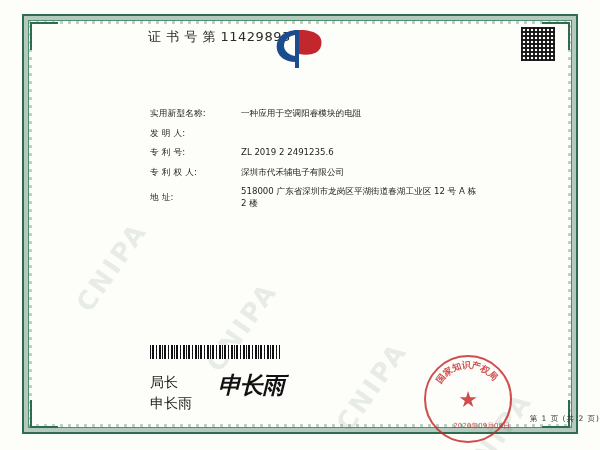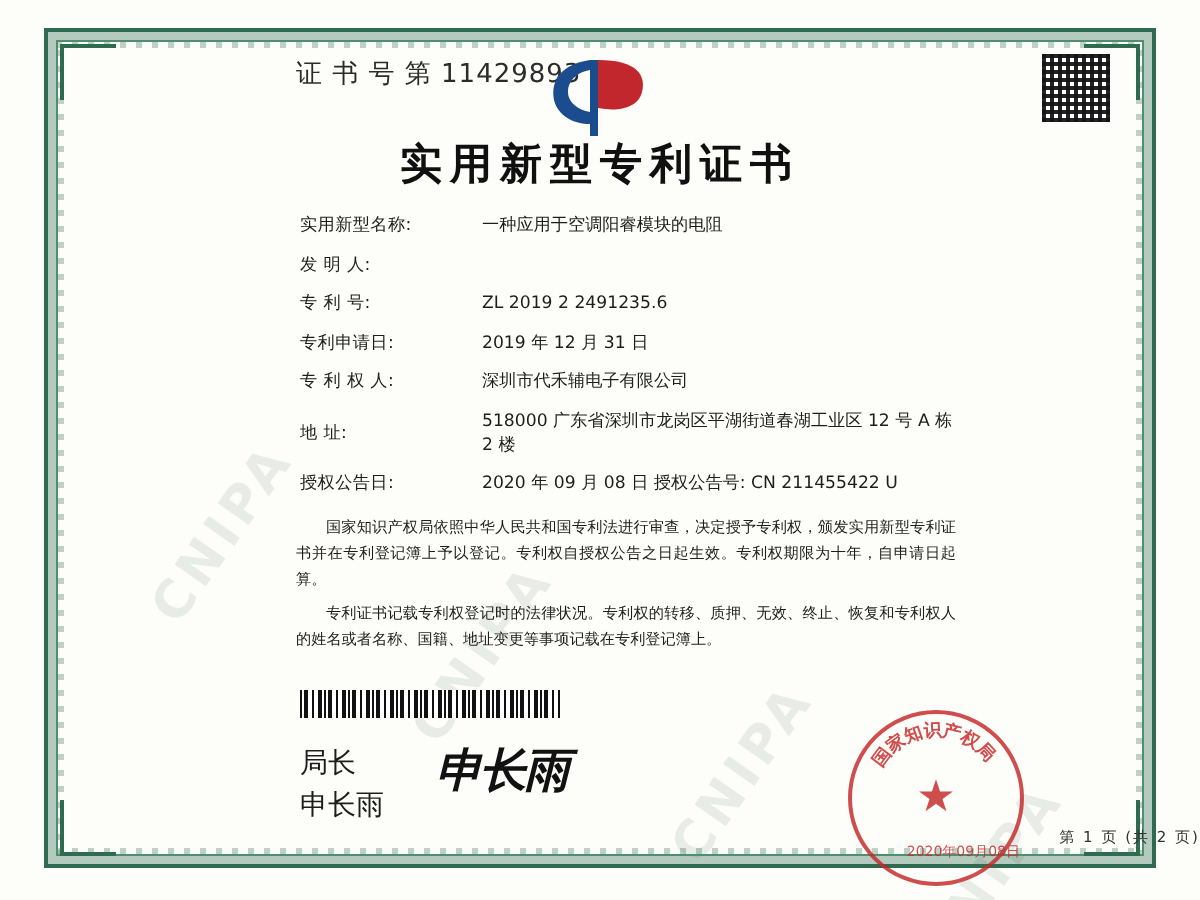--- a/index.html
+++ b/index.html
@@ -151,56 +151,43 @@
   <div class="qr"></div>
 
   <div class="logo">
     <svg width="70" height="46" viewBox="0 0 70 46">
       <path d="M30 4 L34 4 L34 42 L30 42 Z" fill="#1b4d8e"></path>
       <path d="M34 4 C54 4, 58 12, 56 20 C54 28, 44 30, 34 28 Z" fill="#c1272d"></path>
       <path d="M30 4 C16 6, 10 14, 12 24 C14 32, 22 36, 30 36 L30 30 C24 29, 19 25, 19 20 C19 14, 24 10, 30 9 Z" fill="#1b4d8e"></path>
     </svg>
   </div>
 
-  <div class="title">实用新型专利证书</div>
 
   <div class="fields">
     <div class="field">
       <div class="lbl">实用新型名称:</div>
       <div class="val">一种应用于空调阳睿模块的电阻</div>
     </div>
     <div class="field">
       <div class="lbl">发 明 人:</div>
     </div>
     <div class="field">
       <div class="lbl">专 利 号:</div>
       <div class="val">ZL 2019 2 2491235.6</div>
     </div>
     <div class="field">
-      <div class="lbl">专利申请日:</div>
-      <div class="val">2019 年 12 月 31 日</div>
-    </div>
-    <div class="field">
       <div class="lbl">专 利 权 人:</div>
       <div class="val">深圳市代禾辅电子有限公司</div>
     </div>
     <div class="field">
       <div class="lbl">地      址:</div>
       <div class="val">518000 广东省深圳市龙岗区平湖街道春湖工业区 12 号 A 栋 2 楼</div>
     </div>
-    <div class="field">
-      <div class="lbl">授权公告日:</div>
-      <div class="val">2020 年 09 月 08 日      授权公告号: CN 211455422 U</div>
-    </div>
-  </div>
-
-  <div class="body-text">
-    <p>国家知识产权局依照中华人民共和国专利法进行审查，决定授予专利权，颁发实用新型专利证书并在专利登记簿上予以登记。专利权自授权公告之日起生效。专利权期限为十年，自申请日起算。</p>
-    <p>专利证书记载专利权登记时的法律状况。专利权的转移、质押、无效、终止、恢复和专利权人的姓名或者名称、国籍、地址变更等事项记载在专利登记簿上。</p>
-  </div>
+  </div>
+
 
   <div class="barcode"></div>
 
   <div class="sign-label">
     <div>局长</div>
     <div>申长雨</div>
   </div>
   <div class="signature">申长雨</div>
 
   <div class="seal">

